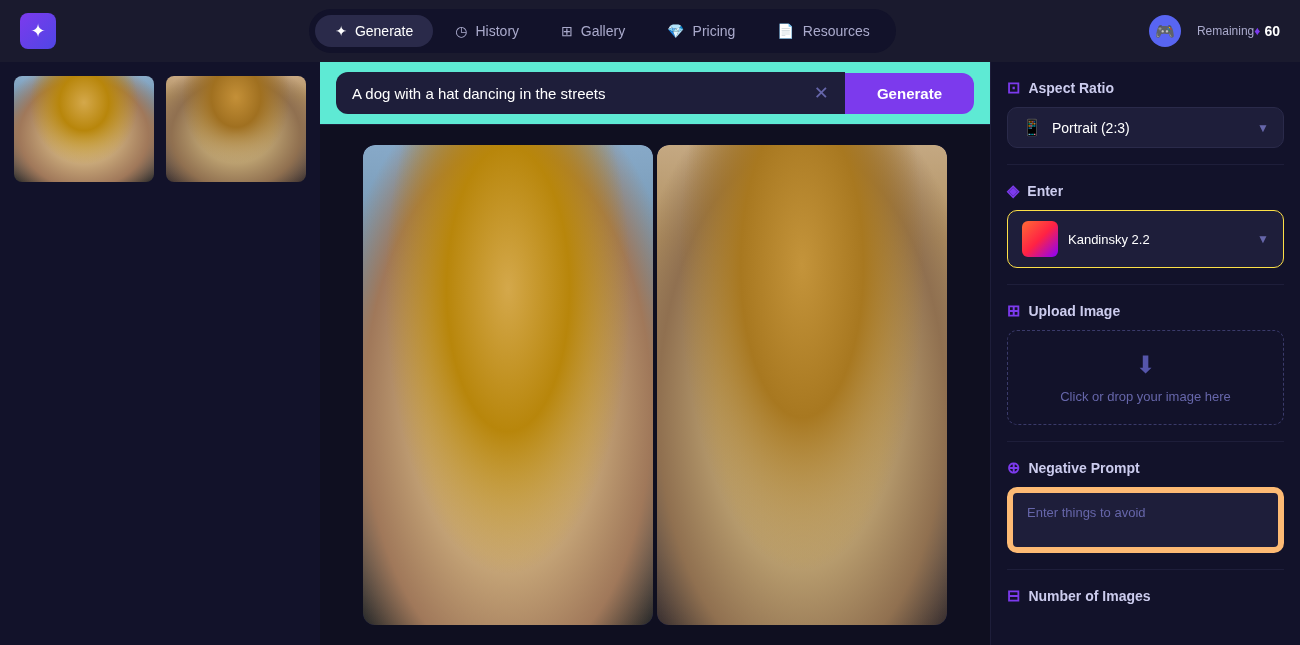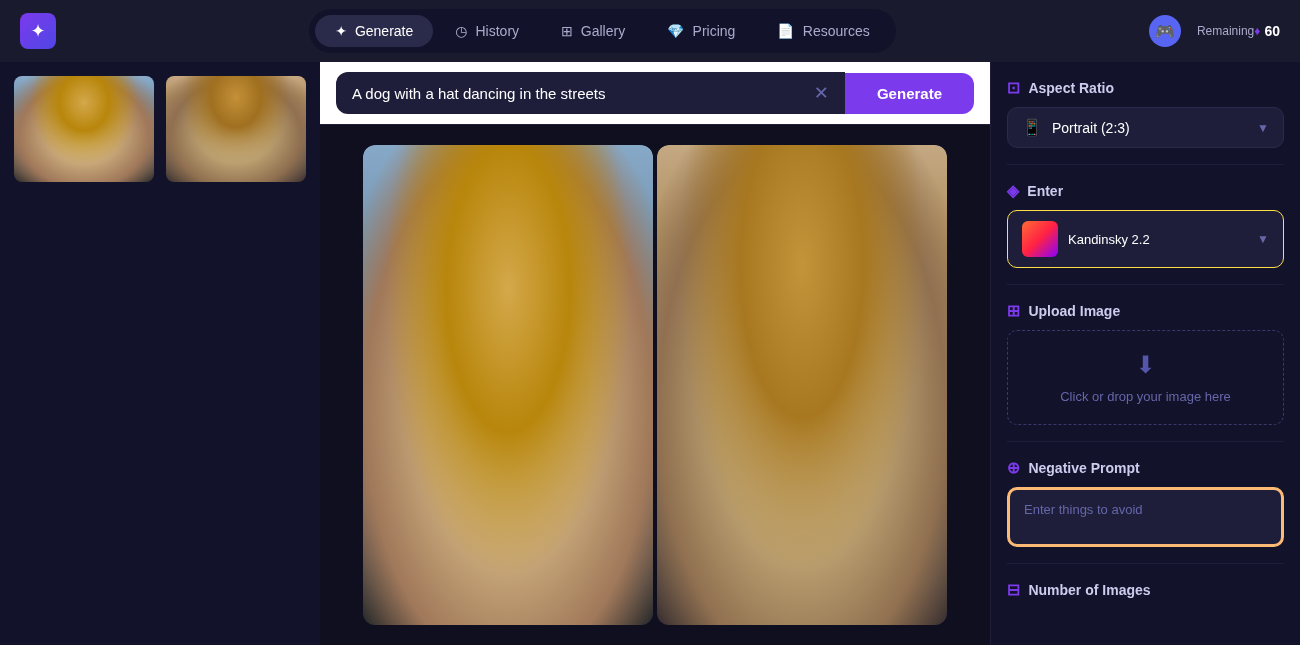--- a/index.html
+++ b/index.html
@@ -106,21 +106,21 @@
       flex-direction: column;
       background: #0f0f20;
       overflow: hidden;
     }
 
     .prompt-bar {
       display: flex;
       align-items: center;
       gap: 0;
       padding: 10px 16px;
-      background: #ffffff;
+      background: #5eead4;
       border-bottom: 1px solid #1e1e3a;
     }
     .prompt-input-wrap {
       flex: 1;
       display: flex;
       align-items: center;
       background: #1e1e3a;
       border-radius: 12px 0 0 12px;
       padding: 10px 16px;
       gap: 8px;
@@ -344,21 +344,21 @@
       min-height: 80px;
     }
     .upload-icon {
       font-size: 24px;
       color: #5555aa;
     }
 
     .negative-input {
       width: 100%;
       background: #1e1e3a;
-      border: 3px solid #fdba74;
+      border: 6px solid #fdba74;
       border-radius: 10px;
       padding: 12px 14px;
       color: #6666aa;
       font-size: 13px;
       outline: none;
       resize: none;
       font-family: inherit;
       min-height: 60px;
     }
     .negative-input::placeholder {

